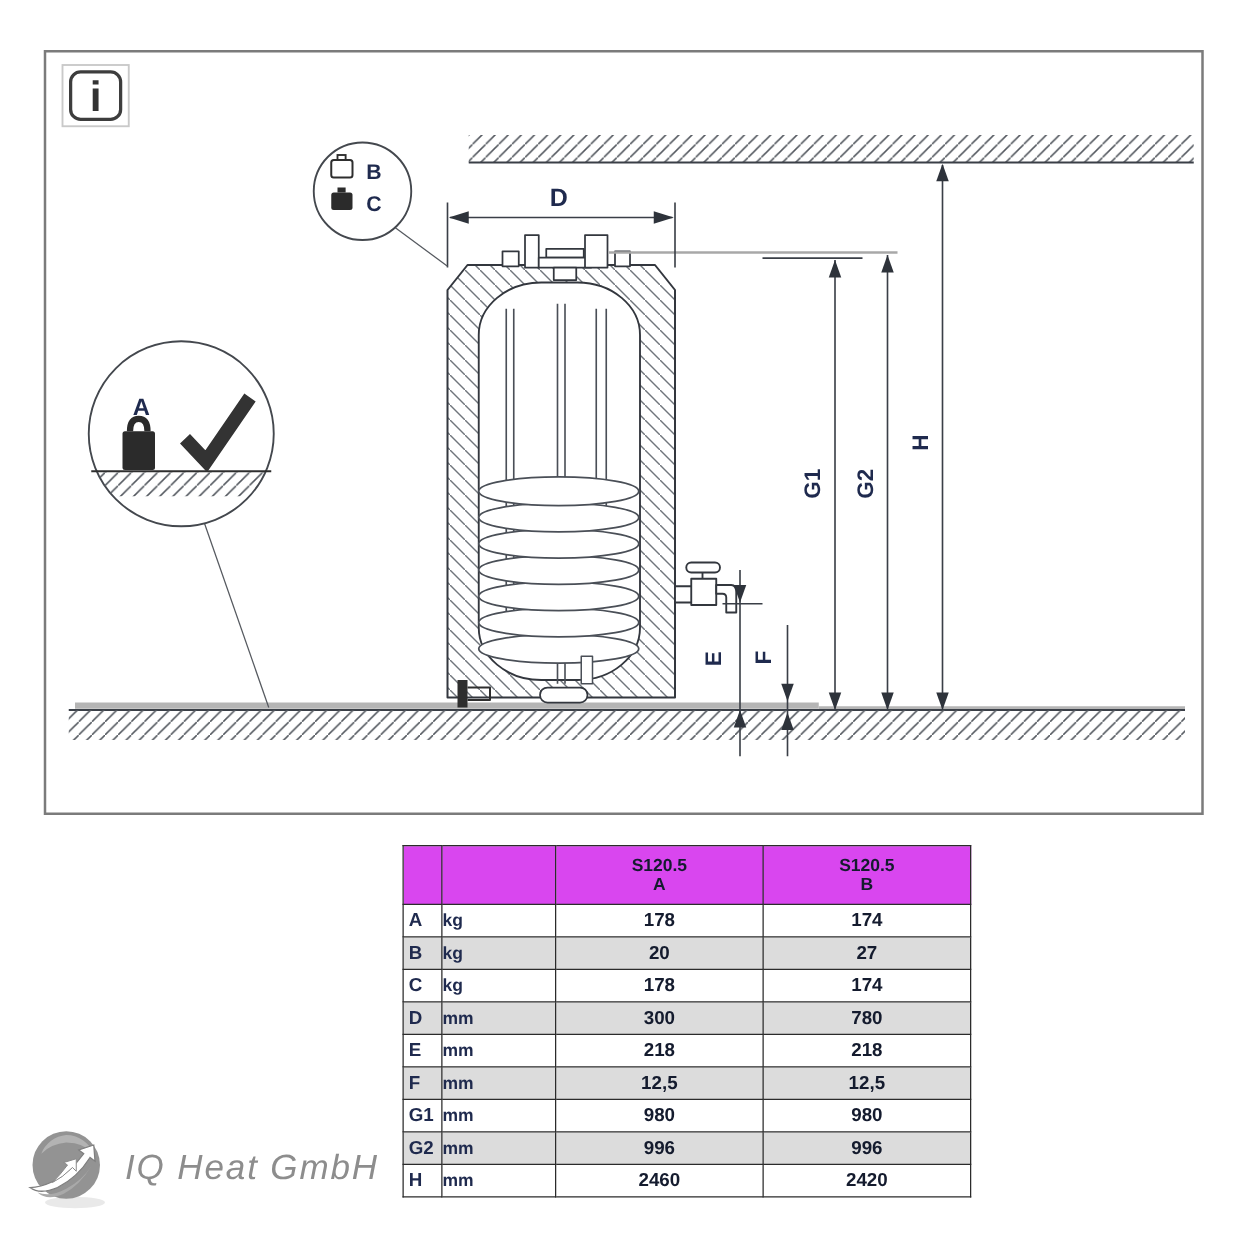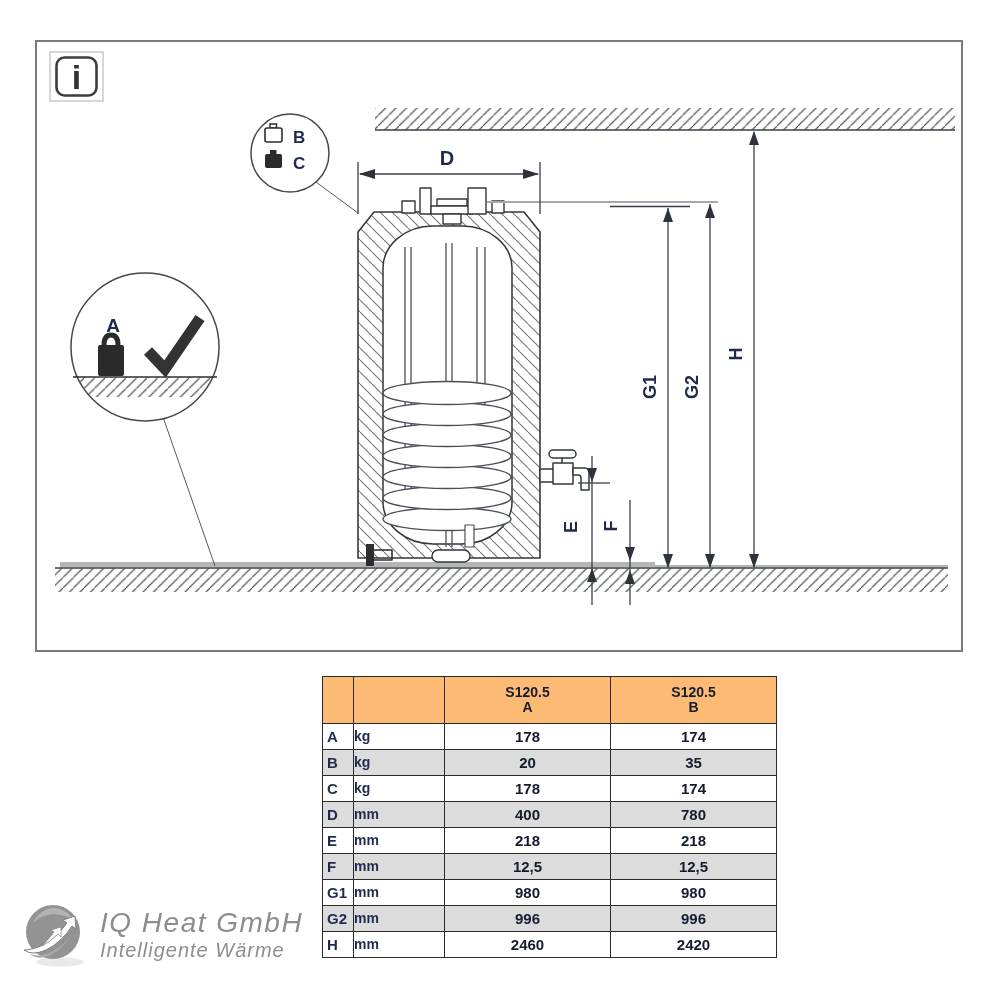--- a/index.html
+++ b/index.html
@@ -7,21 +7,21 @@
         font-family:"Liberation Sans", sans-serif;}
   #frame{position:absolute;left:35px;top:40px;width:924px;height:608px;
          border:2px solid #7b7b7b;background:#ffffff;}
   #frame svg{display:block;width:100%;height:100%;}
 
   
   #spec-table{position:absolute;left:322px;top:676px;border-collapse:collapse;
               table-layout:fixed;width:448px;font-family:"Liberation Sans", sans-serif;}
   #spec-table td,#spec-table th{border:1.5px solid #2b2b2b;padding:0;height:25px;
               font-size:15px;line-height:1.05;}
-  #spec-table thead th{background:#fdba74;color:#f2f2f2;font-weight:bold;
+  #spec-table thead th{background:#d946ef;color:#f2f2f2;font-weight:bold;
               font-size:14px;height:46px;vertical-align:middle;}
   #spec-table .c-label{width:26px;text-align:left;padding-left:4px;
               color:#1f2a4e;font-weight:bold;}
   #spec-table .c-unit{width:90px;text-align:left;color:#1f2a4e;font-weight:bold;font-size:14px;}
   #spec-table .c-val{width:165px;text-align:center;color:#141b2e;font-weight:bold;}
   #spec-table tr.alt td{background:#dcdcdc;}
   .hdr-line{display:block;text-align:center;}
 
   
   #logo{position:absolute;left:22px;top:898px;display:flex;align-items:center;}
@@ -215,32 +215,32 @@
       <tr>
         <td class="c-label">A</td>
         <td class="c-unit">kg</td>
         <td class="c-val">178</td>
         <td class="c-val">174</td>
       </tr>
       <tr class="alt">
         <td class="c-label">B</td>
         <td class="c-unit">kg</td>
         <td class="c-val">20</td>
-        <td class="c-val">35</td>
+        <td class="c-val">27</td>
       </tr>
       <tr>
         <td class="c-label">C</td>
         <td class="c-unit">kg</td>
         <td class="c-val">178</td>
         <td class="c-val">174</td>
       </tr>
       <tr class="alt">
         <td class="c-label">D</td>
         <td class="c-unit">mm</td>
-        <td class="c-val">400</td>
+        <td class="c-val">300</td>
         <td class="c-val">780</td>
       </tr>
       <tr>
         <td class="c-label">E</td>
         <td class="c-unit">mm</td>
         <td class="c-val">218</td>
         <td class="c-val">218</td>
       </tr>
       <tr class="alt">
         <td class="c-label">F</td>
@@ -273,17 +273,16 @@
     <svg width="64" height="72" viewBox="0 0 64 72">
       <ellipse cx="38" cy="64" rx="24" ry="4.5" fill="#e9e9e9"></ellipse>
       <circle cx="31" cy="34" r="27" fill="#939393"></circle>
       <path d="M31,10 a24,24 0 0 1 22,15 a27,20 0 0 0 -22,-9 a30,26 0 0 0 -20,9 a24,24 0 0 1 20,-15" fill="#b3b3b3"></path>
       <path d="M2,52 Q10,58 24,52 Q40,44 50,28 L54,31 L53,18 L41,22 L45,25 Q34,40 21,47 Q10,52 2,52 Z" fill="#ffffff" stroke="#7f7f7f" stroke-width="1"></path>
       <path d="M8,56 Q18,60 31,53 Q44,46 51,35 Q42,50 29,57 Q16,63 8,56 Z" fill="#a9a9a9"></path>
       <path d="M20,48 Q28,44 36,36 L39,39 L39,29 L29,32 L32,34 Q26,42 20,48 Z" fill="#ffffff" stroke="#8a8a8a" stroke-width="0.8"></path>
     </svg>
     <div class="logo-text">
       <div class="logo-name">IQ Heat GmbH</div>
-      <div class="logo-tagline">Intelligente Wärme</div>
     </div>
   </div>
 
 </div>
 
 </body></html>

